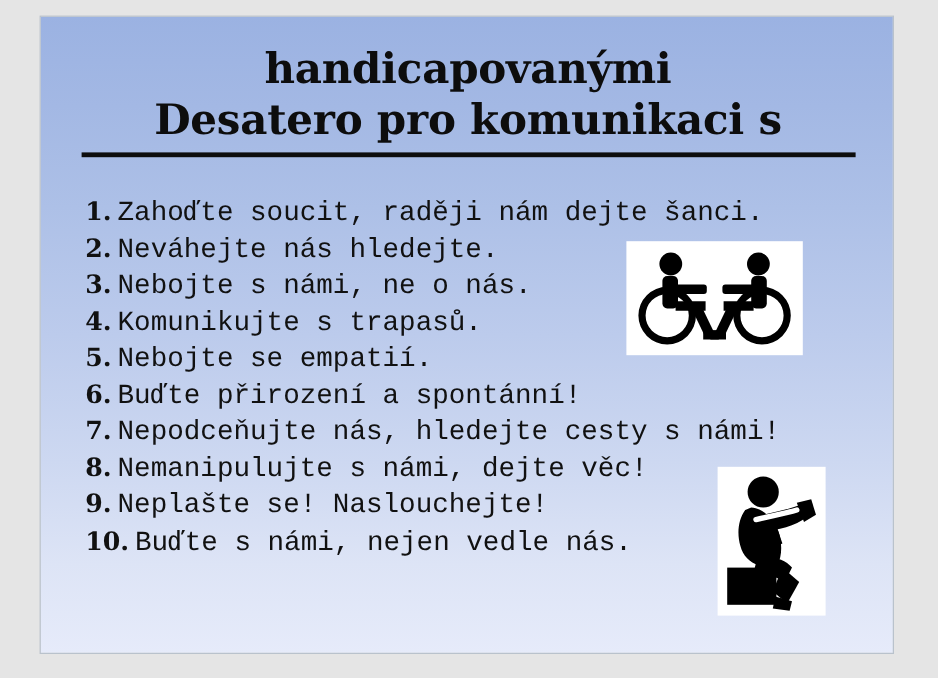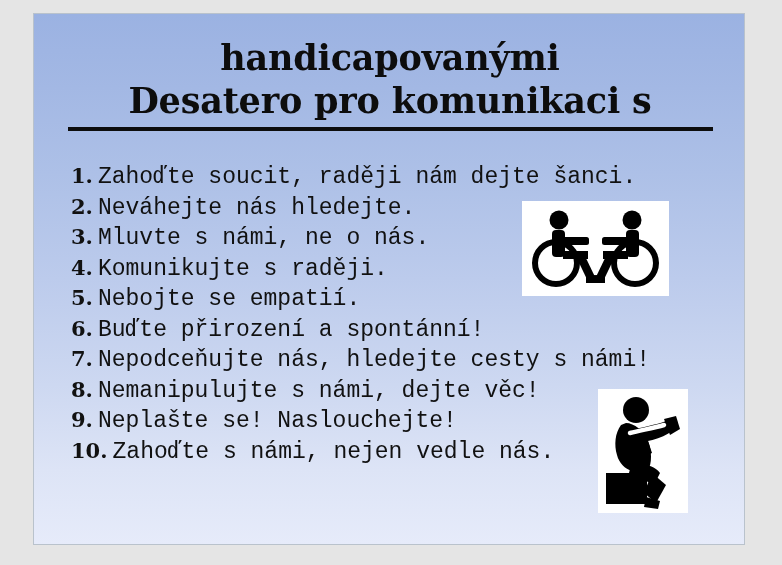--- a/index.html
+++ b/index.html
@@ -139,42 +139,42 @@
     <div id="title-rule"></div>
 
     <ul id="points-list">
       <li class="point-row">
         <span class="point-num">1.</span><span class="point-text">Zahoďte soucit, raději nám dejte šanci.</span>
       </li>
       <li class="point-row">
         <span class="point-num">2.</span><span class="point-text">Neváhejte nás hledejte.</span>
       </li>
       <li class="point-row">
-        <span class="point-num">3.</span><span class="point-text">Mluvte s námi, ne o nás.</span>
-      </li>
-      <li class="point-row">
-        <span class="point-num">4.</span><span class="point-text">Komunikujte s raději.</span>
+        <span class="point-num">3.</span><span class="point-text">Nebojte s námi, ne o nás.</span>
+      </li>
+      <li class="point-row">
+        <span class="point-num">4.</span><span class="point-text">Komunikujte s trapasů.</span>
       </li>
       <li class="point-row">
         <span class="point-num">5.</span><span class="point-text">Nebojte se empatií.</span>
       </li>
       <li class="point-row">
         <span class="point-num">6.</span><span class="point-text">Buďte přirození a spontánní!</span>
       </li>
       <li class="point-row">
         <span class="point-num">7.</span><span class="point-text">Nepodceňujte nás, hledejte cesty s námi!</span>
       </li>
       <li class="point-row">
         <span class="point-num">8.</span><span class="point-text">Nemanipulujte s námi, dejte věc!</span>
       </li>
       <li class="point-row">
         <span class="point-num">9.</span><span class="point-text">Neplašte se! Naslouchejte!</span>
       </li>
       <li class="point-row">
-        <span class="point-num">10.</span><span class="point-text">Zahoďte s námi, nejen vedle nás.</span>
+        <span class="point-num">10.</span><span class="point-text">Buďte s námi, nejen vedle nás.</span>
       </li>
     </ul>
 
     <div class="picture-panel" id="wheelchair-panel">
       <svg class="pict-svg" width="147" height="95" viewBox="0 0 147 95">
 
         <g fill="#000000">
           <circle cx="37" cy="19" r="9.5"></circle>
           <rect x="30" y="29" width="13" height="27" rx="4"></rect>
           <rect x="38" y="36" width="29" height="8" rx="2.5"></rect>

